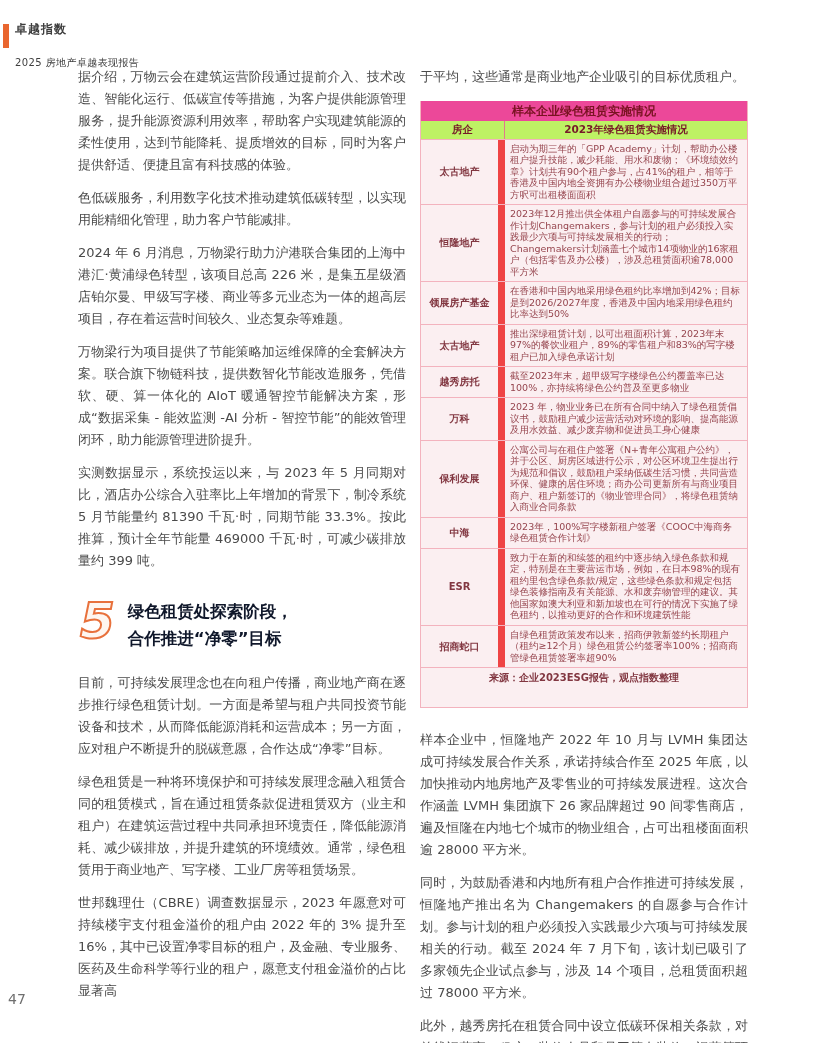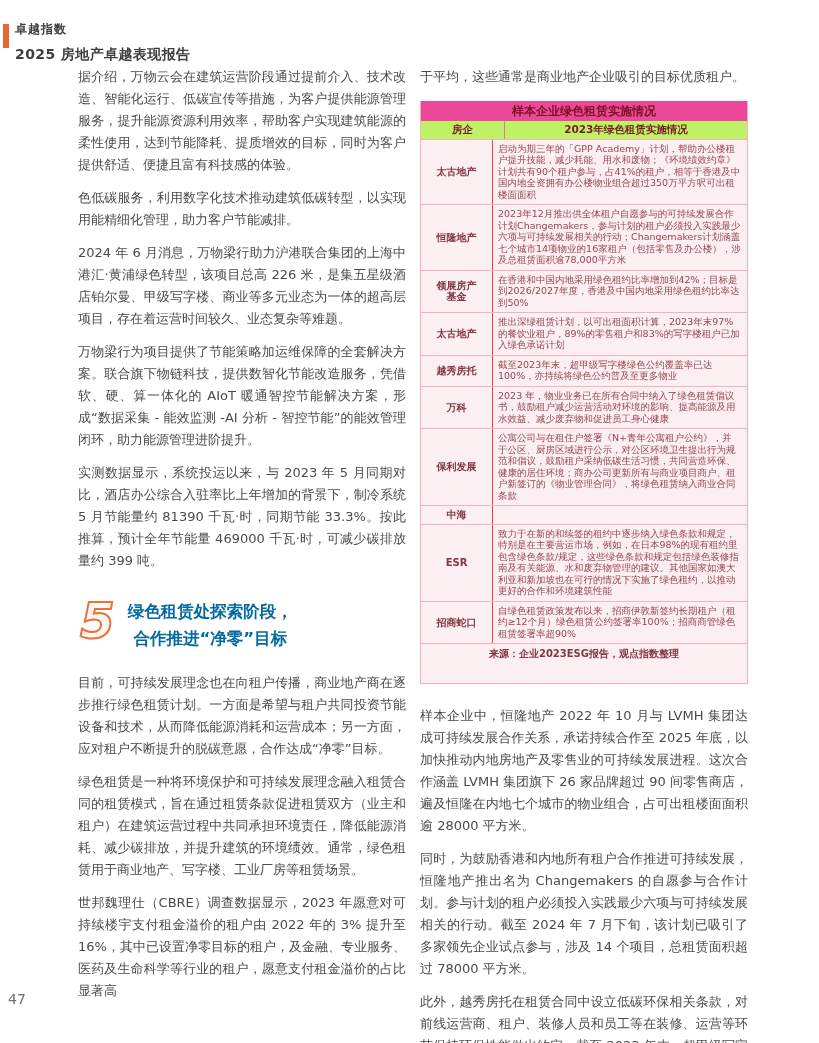--- a/index.html
+++ b/index.html
@@ -4,49 +4,49 @@
 <style>
   html,body { margin:0; padding:0; }
   body {
     width:819px; height:1043px; background:#ffffff; position:relative; overflow:hidden;
     font-family:"DejaVu Sans","Liberation Sans",sans-serif;
   }
   
   .brand-bar { position:absolute; left:3px; top:24px; width:6px; height:24px; background:#E9662F; }
   .brand { position:absolute; left:15px; top:21px; color:#3E3E3E; }
   .brand-small { font-size:12px; font-weight:bold; letter-spacing:1px; }
-  .brand-title { font-size:14px; font-weight:bold; margin-top:8px; letter-spacing:0.4px; }
+  .brand-title { font-size:10px; font-weight:normal; margin-top:18px; letter-spacing:0.4px; }
 
   
   .col { position:absolute; top:66px; width:328px; color:#4A4A4A; font-size:13px; line-height:22px;
          text-align:justify; }
   .col-left  { left:78px; }
   .col-right { left:420px; }
   .col p { margin:0 0 11px 0; }
 
   
   .section-heading { display:flex; gap:15px; align-items:flex-start; margin:25px 0 20px 2px; }
   .section-number { font-size:50px; line-height:48px; font-weight:bold; font-style:italic;
                     color:#FEF6F0; -webkit-text-stroke:2px #E8713C; letter-spacing:-2px; }
-  .section-title  { color:#0369a1; font-weight:bold; font-size:16.5px; line-height:27px; padding-top:1px;
-                    text-align:center; }
+  .section-title  { color:#0f172a; font-weight:bold; font-size:16.5px; line-height:27px; padding-top:1px;
+                    text-align:left; }
 
   
   .gtable { margin:13px 0 21px 0; font-size:9.5px; line-height:11.5px; color:#96454E;
             border:1px solid #F3B3BE; border-top:none; }
   .t-title { background:#ec4899; color:#7A1322; font-weight:bold; text-align:center;
              font-size:12px; line-height:20px; height:20px; }
   .t-head  { display:flex; background:#bef264; }
   .t-head .t-cell { color:#761B28; font-weight:bold; font-size:10.5px; padding:3px 0; text-align:center; }
   .t-head .t-c1 { width:84px; flex:none; border-right:1px solid #E2798C; }
   .t-head .t-c2 { flex:1; }
   .t-row  { display:flex; background:#FBEFF1; border-top:1px solid #F3B3BE; }
-  .t-c1   { width:72px; flex:none; display:flex; align-items:center; justify-content:center;
+  .t-c1   { width:84px; flex:none; display:flex; align-items:center; justify-content:center;
             text-align:center; font-weight:bold; font-size:10px; color:#823741;
-            border-right:1px solid #ef4444; padding:3px 12px; box-sizing:border-box; }
+            border-right:7px solid #ef4444; padding:3px 2px; box-sizing:border-box; }
   .t-c2   { flex:1; padding:3px 6px 4px 5px; text-align:left; }
   .t-source { background:#FBEFF1; border-top:1px solid #F3B3BE; text-align:center; font-weight:bold;
               color:#823741; font-size:10px; padding:4px 0 23px 0; }
 
   
   .page-number { position:absolute; top:991px; left:8px; width:819px; 
                  color:#6F6F6F; font-size:14px; }
 </style>
 </head>
 <body>
@@ -110,20 +110,21 @@
     <div class="t-row">
       <div class="t-c1">万科</div>
       <div class="t-c2">2023 年，物业业务已在所有合同中纳入了绿色租赁倡议书，鼓励租户减少运营活动对环境的影响、提高能源及用水效益、减少废弃物和促进员工身心健康</div>
     </div>
     <div class="t-row">
       <div class="t-c1">保利发展</div>
       <div class="t-c2">公寓公司与在租住户签署《N+青年公寓租户公约》，并于公区、厨房区域进行公示，对公区环境卫生提出行为规范和倡议，鼓励租户采纳低碳生活习惯，共同营造环保、健康的居住环境；商办公司更新所有与商业项目商户、租户新签订的《物业管理合同》，将绿色租赁纳入商业合同条款</div>
     </div>
     <div class="t-row">
       <div class="t-c1">中海</div>
+      <div class="t-c2">2023年，100%写字楼新租户签署《COOC中海商务绿色租赁合作计划》</div>
     </div>
     <div class="t-row">
       <div class="t-c1">ESR</div>
       <div class="t-c2">致力于在新的和续签的租约中逐步纳入绿色条款和规定，特别是在主要营运市场，例如，在日本98%的现有租约里包含绿色条款/规定，这些绿色条款和规定包括绿色装修指南及有关能源、水和废弃物管理的建议。其他国家如澳大利亚和新加坡也在可行的情况下实施了绿色租约，以推动更好的合作和环境建筑性能</div>
     </div>
     <div class="t-row">
       <div class="t-c1">招商蛇口</div>
       <div class="t-c2">自绿色租赁政策发布以来，招商伊敦新签约长期租户（租约≥12个月）绿色租赁公约签署率100%；招商商管绿色租赁签署率超90%</div>
     </div>
 

